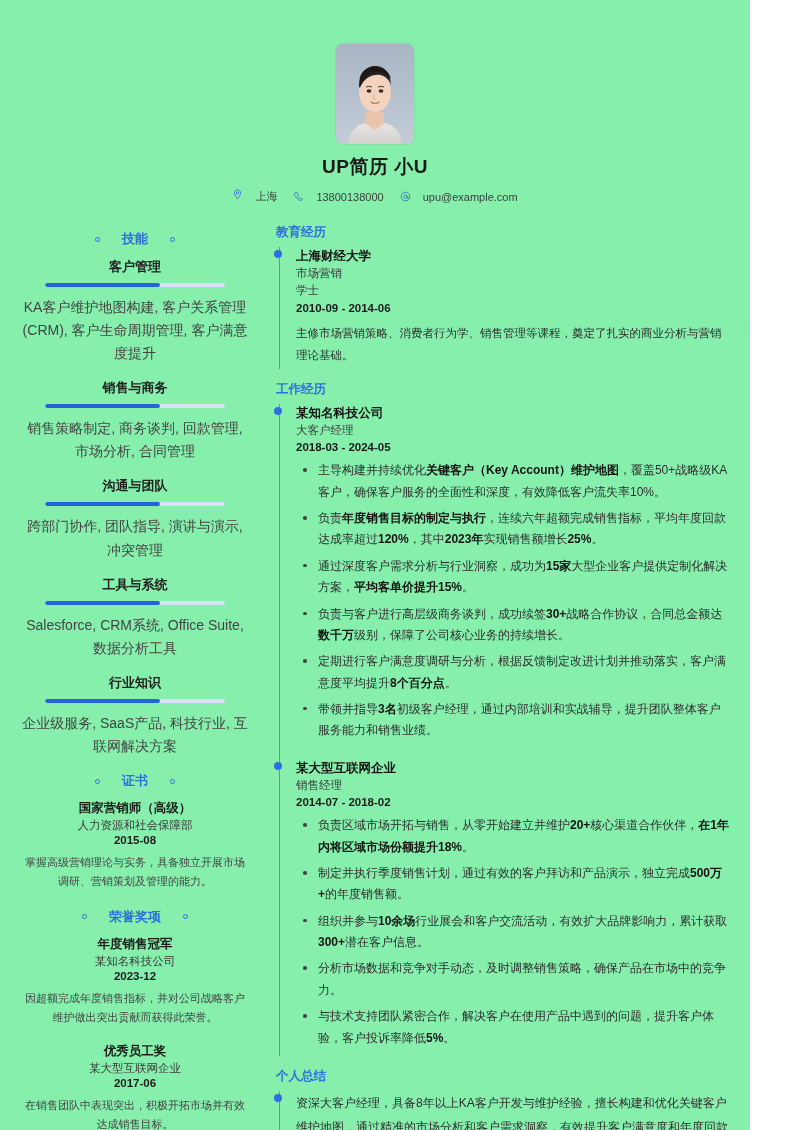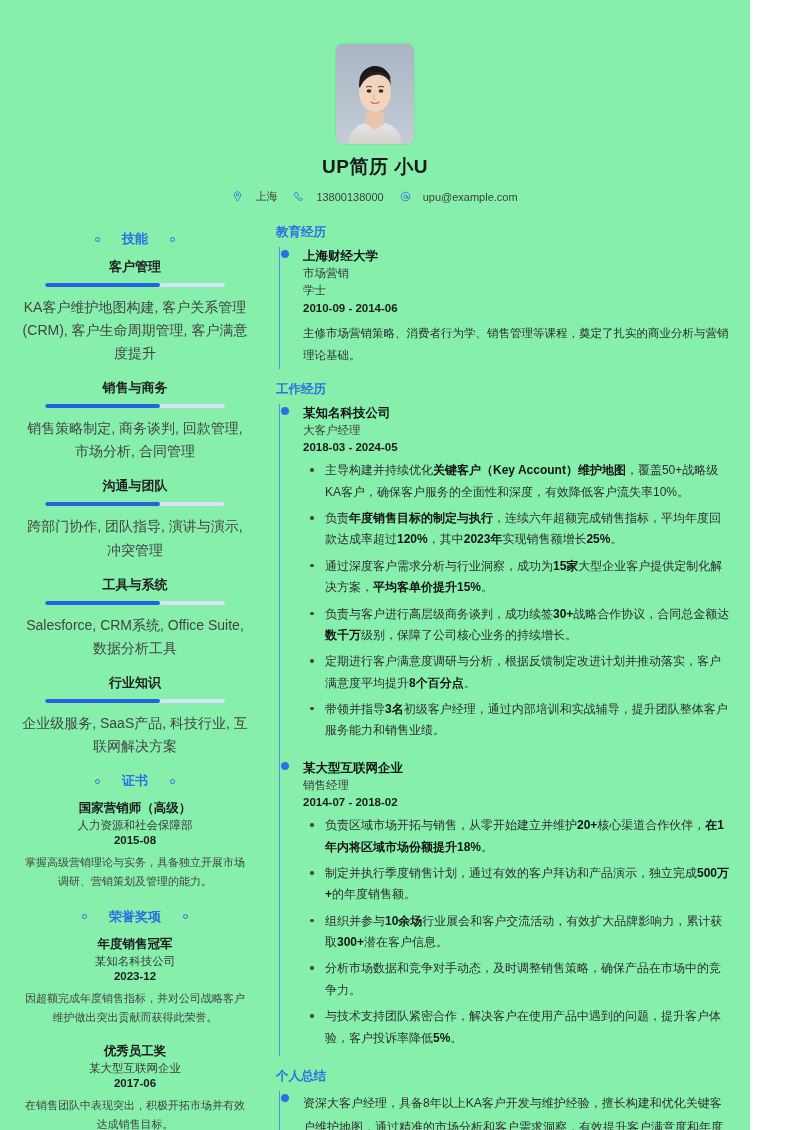--- a/index.html
+++ b/index.html
@@ -46,21 +46,21 @@
   .contacts {
     display: flex;
     justify-content: center;
     align-items: center;
     gap: 16px;
     font-size: 11px;
     color: #3d3d3d;
   }
   .contact-item {
     display: inline-flex;
-    align-items: center;
+    align-items: flex-start;
     gap: 12px;
     white-space: nowrap;
   }
   .contact-item svg { display:block; }
 
   
   .body-cols {
     display: flex;
     padding: 8px 18px 0 18px;
     align-items: flex-start;
@@ -149,21 +149,21 @@
   .sec-heading {
     color: #2f6fe0;
     font-size: 12.5px;
     font-weight: bold;
     margin: 0 0 6px 0;
     font-family: Liberation Serif, serif;
   }
   .section { margin-bottom: 12px; }
   .timeline {
     position: relative;
-    padding-left: 23px;
+    padding-left: 16px;
     border-left: 1.5px solid #5d8de8;
     margin-left: 3px;
   }
   .tl-item {
     position: relative;
     padding-bottom: 12px;
   }
   .tl-item:last-child { padding-bottom: 2px; }
   .tl-dot {
     position: absolute;

